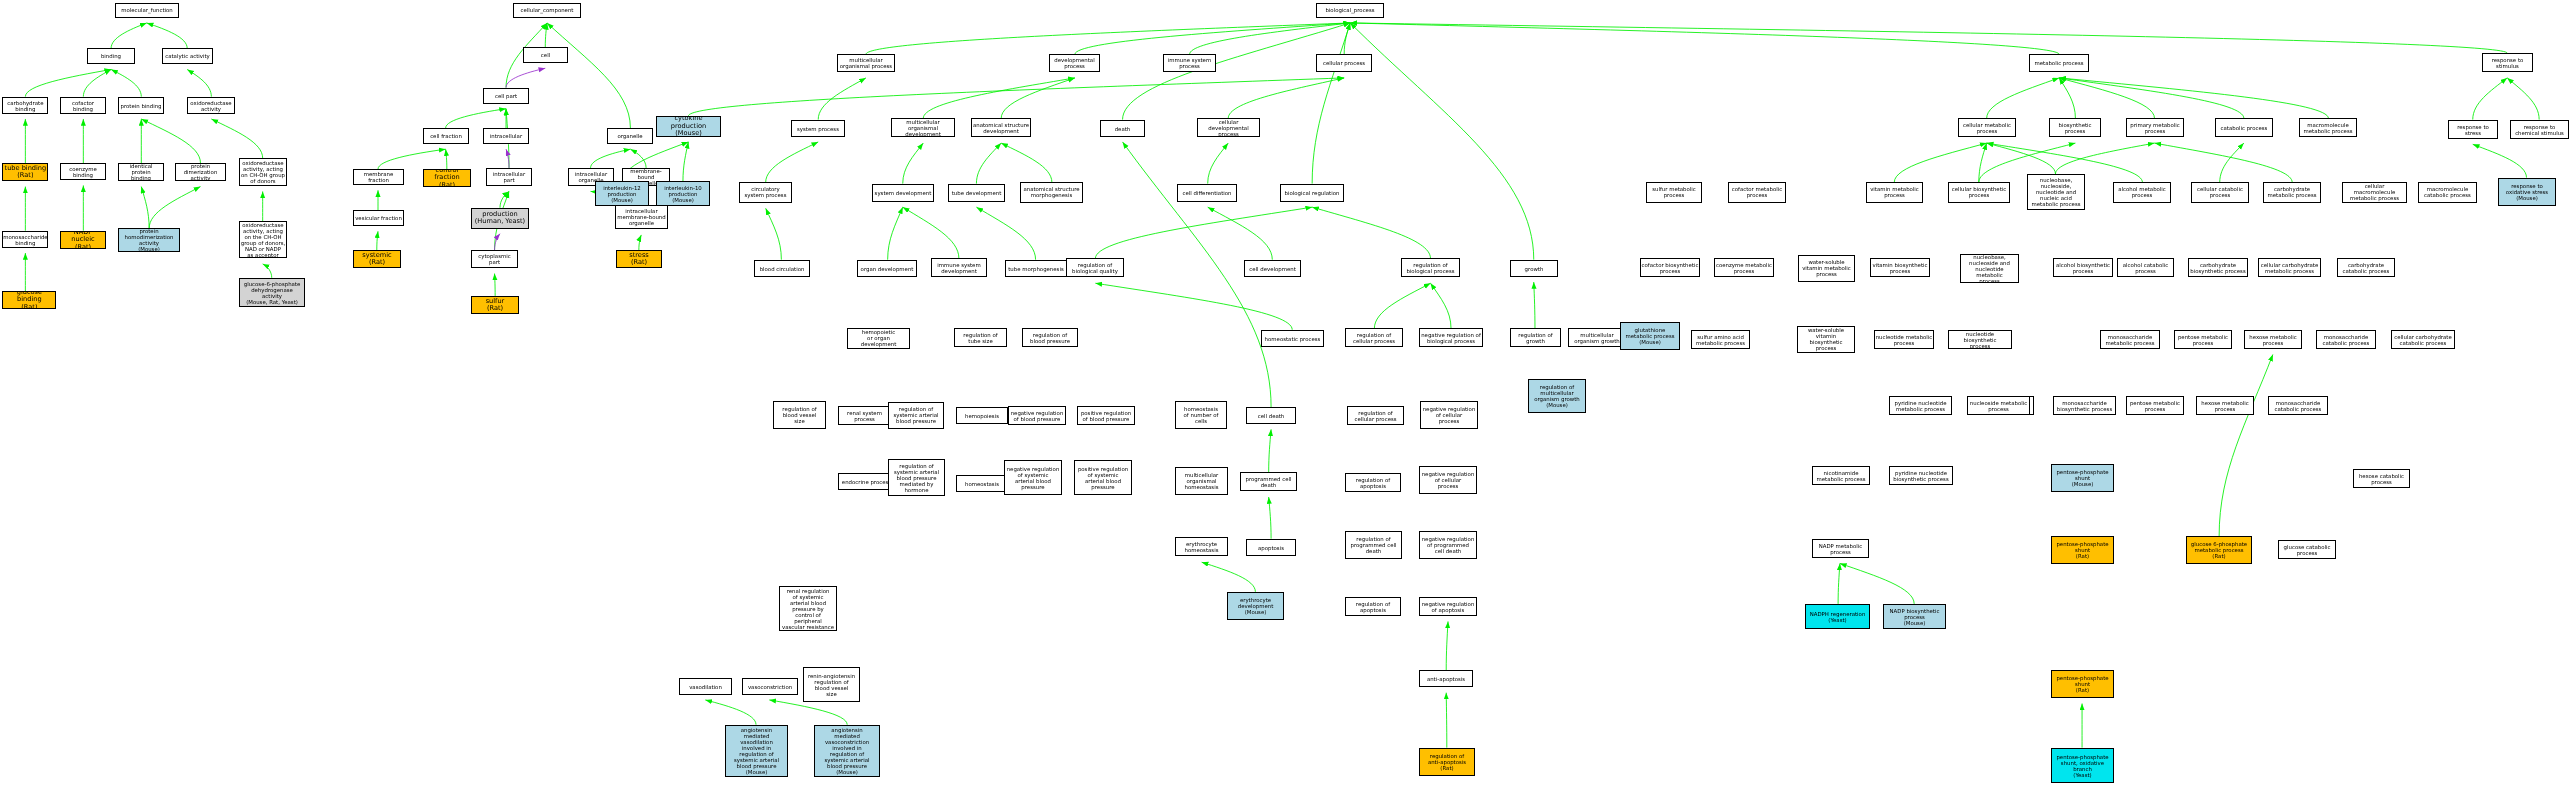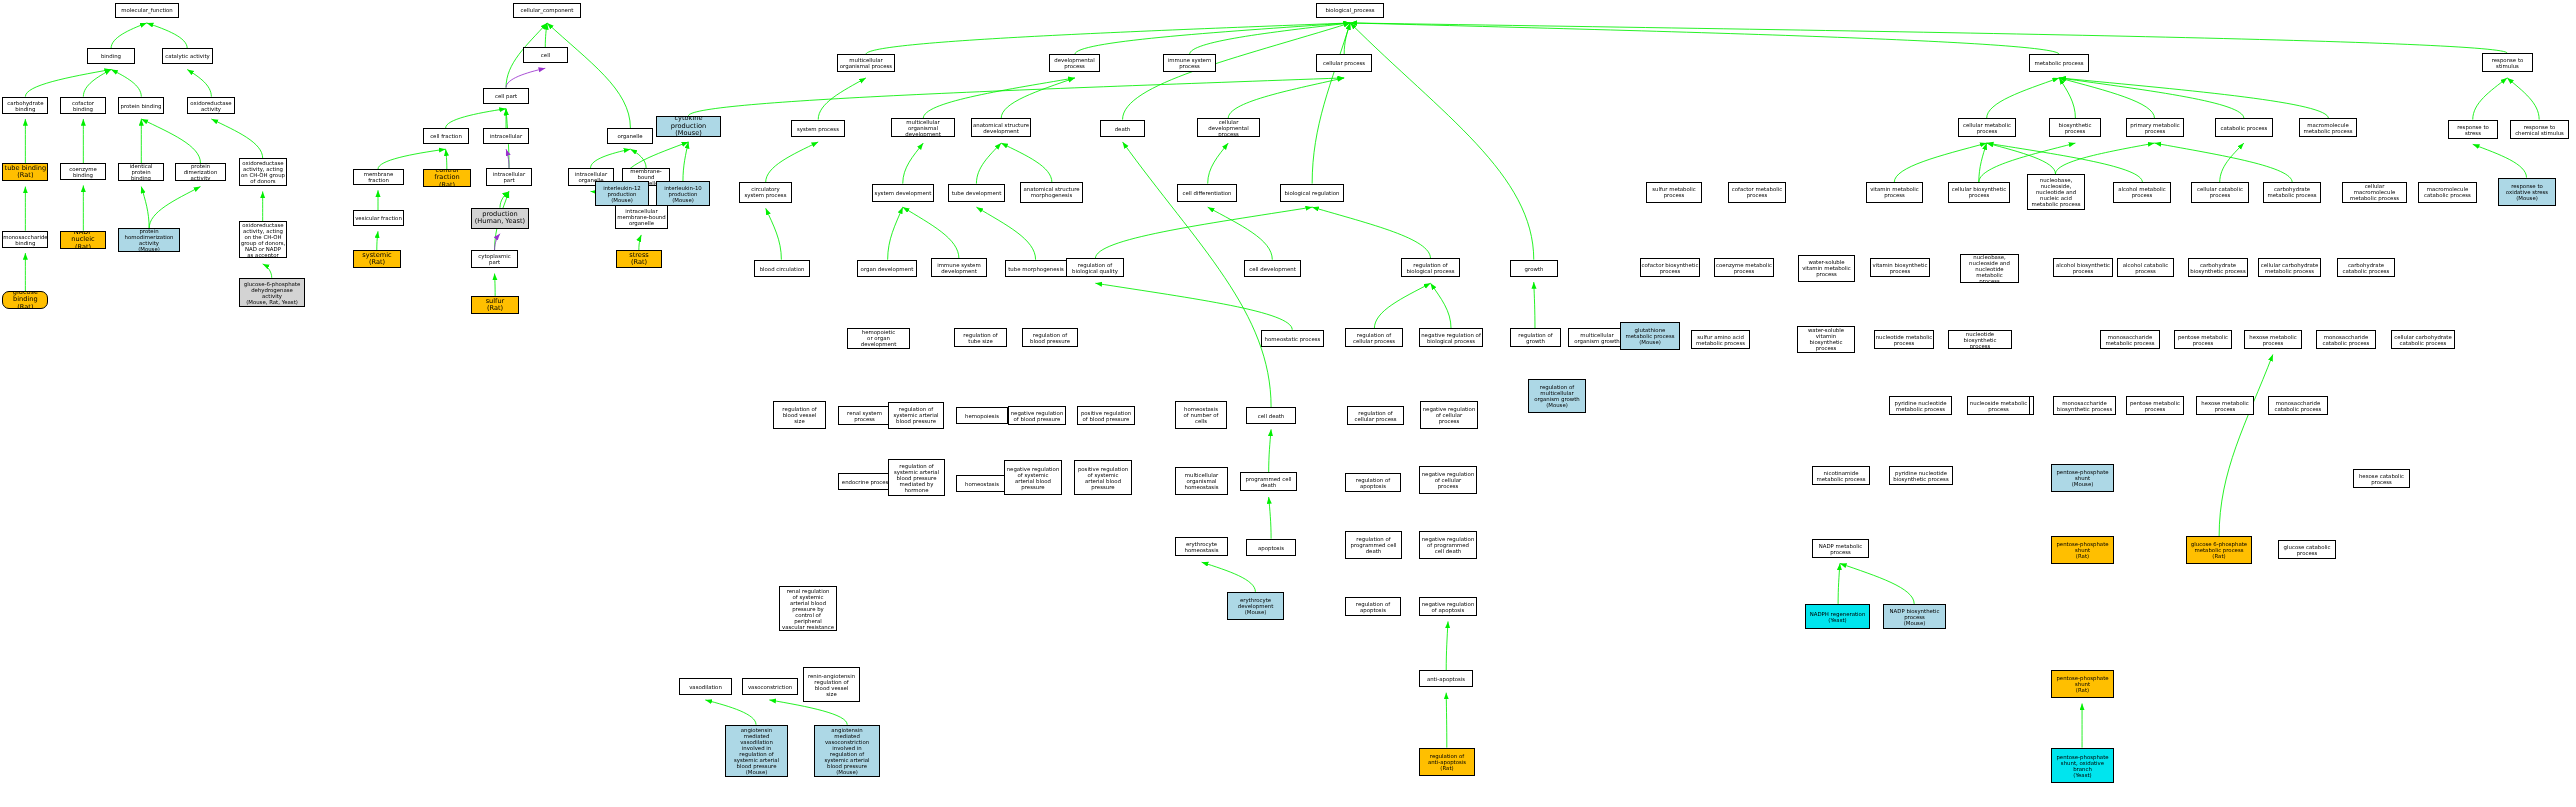--- a/index.html
+++ b/index.html
@@ -191,21 +191,21 @@
 (Mouse)</span>
       </div>
       <div class="node " style="left: 239px; top: 221px; width: 48px; height: 37px;">
         <span class="lbl">oxidoreductase
 activity, acting
 on the CH-OH
 group of donors,
 NAD or NADP
 as acceptor</span>
       </div>
-      <div class="node fill-orange big" style="left: 2.4px; top: 291px; width: 46px; height: 18px; border-radius: 7px;">
+      <div class="node fill-orange big" style="left: 2.4px; top: 291px; width: 54px; height: 18px;">
         <span class="lbl">glucose binding
 (Rat)</span>
       </div>
       <div class="node fill-gray" style="left: 239px; top: 278px; width: 66px; height: 29px;">
         <span class="lbl">glucose-6-phosphate
 dehydrogenase
 activity
 (Mouse, Rat, Yeast)</span>
       </div>
       <div class="node " style="left: 513px; top: 3px; width: 68px; height: 14.5px;">

